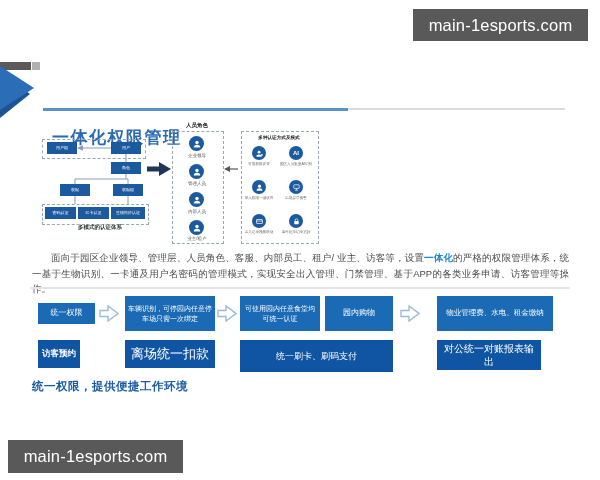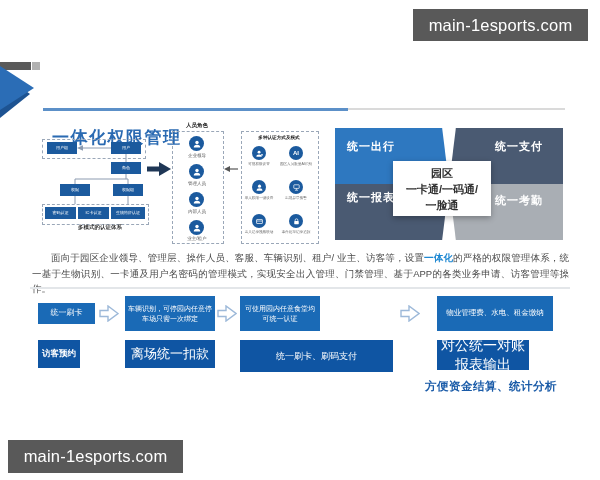--- a/index.html
+++ b/index.html
@@ -173,54 +173,40 @@
   </div>
   <div class="abs alabel" style="left:242px;top:230px;width:34px;">出入记录视频联动</div>
   <div class="abs circ" style="left:289px;top:214px;width:14px;height:14px;">
     <svg width="9" height="9" viewBox="0 0 20 20">
         <rect x="5" y="9" width="10" height="7" rx="1" fill="#fff"></rect>
         <path d="M7,9 v-2 a3,3 0 0 1 6,0 v2" fill="none" stroke="#fff" stroke-width="1.6"></path>
       </svg>
   </div>
   <div class="abs alabel" style="left:279px;top:230px;width:34px;">事件处理记录追踪</div>
 
-  <div class="abs" id="matrix">
-    <div class="quad q-tl"></div>
-    <div class="quad q-tr"></div>
-    <div class="quad q-bl"></div>
-    <div class="quad q-br"></div>
-    <div class="qlabel" style="left:12px;top:11px;">统一出行</div>
-    <div class="qlabel" style="left:160px;top:11px;">统一支付</div>
-    <div class="qlabel" style="left:12px;top:62px;">统一报表</div>
-    <div class="qlabel" style="left:160px;top:65px;">统一考勤</div>
-    <div id="center-card">
-      <span>园区</span>
-      <span>一卡通/一码通/</span>
-      <span>一脸通</span>
-    </div>
-  </div>
-
-  <div class="abs" id="para"><span>面向于园区企业领导、管理层、操作人员、客服、车辆识别、租户/ 业主、访客等，设置</span><span class="hl">一体化</span><span>的严格的权限管理体系，统一基于生物识别、一卡通及用户名密码的管理模式，实现安全出入管理、门禁管理、基于APP的各类业务申请、访客管理等操作。</span></div>
+
+  <div class="abs" id="para"><span>面向于园区企业领导、管理层、人员角色、客服、内部员工、租户/ 业主、访客等，设置</span><span class="hl">一体化</span><span>的严格的权限管理体系，统一基于生物识别、一卡通及用户名密码的管理模式，实现安全出入管理、门禁管理、基于APP的各类业务申请、访客管理等操作。</span></div>
 
   <div class="abs divider" style="left:30px;top:287px;width:540px;"></div>
 
-  <div class="abs wbox w1" style="left:38px;top:303px;width:57px;height:21px;font-size:8px;">统一刷卡</div>
+  <div class="abs wbox w1" style="left:38px;top:303px;width:57px;height:21px;font-size:8px;">统一权限</div>
   <svg class="abs" style="left:99px;top:305px;" width="20" height="17">
     <polygon points="1,5.5 9,5.5 9,1 19,8.5 9,16 9,11.5 1,11.5" fill="#fff" stroke="#9db9d9" stroke-width="1.4"></polygon>
   </svg>
   <div class="abs wbox w1" style="left:125px;top:296px;width:90px;height:35px;font-size:7px;">车辆识别，可停园内任意停车场只需一次绑定</div>
   <svg class="abs" style="left:217px;top:305px;" width="20" height="17">
     <polygon points="1,5.5 9,5.5 9,1 19,8.5 9,16 9,11.5 1,11.5" fill="#fff" stroke="#9db9d9" stroke-width="1.4"></polygon>
   </svg>
   <div class="abs wbox w1" style="left:240px;top:296px;width:80px;height:35px;font-size:7px;">可使用园内任意食堂均可统一认证</div>
+  <div class="abs wbox w1" style="left:325px;top:296px;width:68px;height:35px;font-size:8px;">园内购物</div>
   <svg class="abs" style="left:400px;top:305px;" width="20" height="17">
     <polygon points="1,5.5 9,5.5 9,1 19,8.5 9,16 9,11.5 1,11.5" fill="#fff" stroke="#9db9d9" stroke-width="1.4"></polygon>
   </svg>
   <div class="abs wbox w1" style="left:437px;top:296px;width:116px;height:35px;font-size:7.5px;">物业管理费、水电、租金缴纳</div>
 
   <div class="abs wbox w2" style="left:38px;top:340px;width:42px;height:28px;font-size:8.5px;font-weight:bold;">访客预约</div>
   <div class="abs wbox w2" style="left:125px;top:340px;width:90px;height:28px;font-size:13px;">离场统一扣款</div>
   <div class="abs wbox w2" style="left:240px;top:340px;width:153px;height:32px;font-size:9px;text-align:center;">统一刷卡、刷码支付</div>
-  <div class="abs wbox w2" style="left:437px;top:340px;width:92px;height:30px;font-size:14px;">对公统一对账报表输出</div>
-
-  <div class="abs wcap" style="left:425px;top:379px;">方便资金结算、统计分析</div>
+  <div class="abs wbox w2" style="left:437px;top:340px;width:104px;height:30px;font-size:10px;">对公统一对账报表输出</div>
+
+  <div class="abs wcap" style="left:32px;top:379px;">统一权限，提供便捷工作环境</div>
 
 </div>
 
 </body></html>

